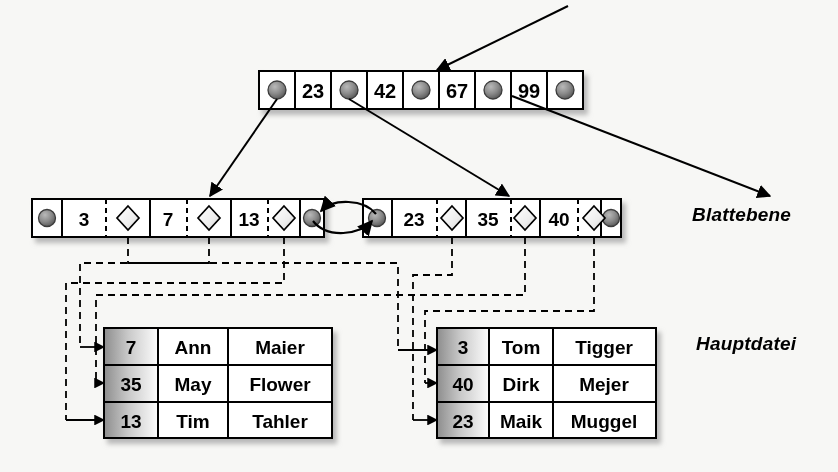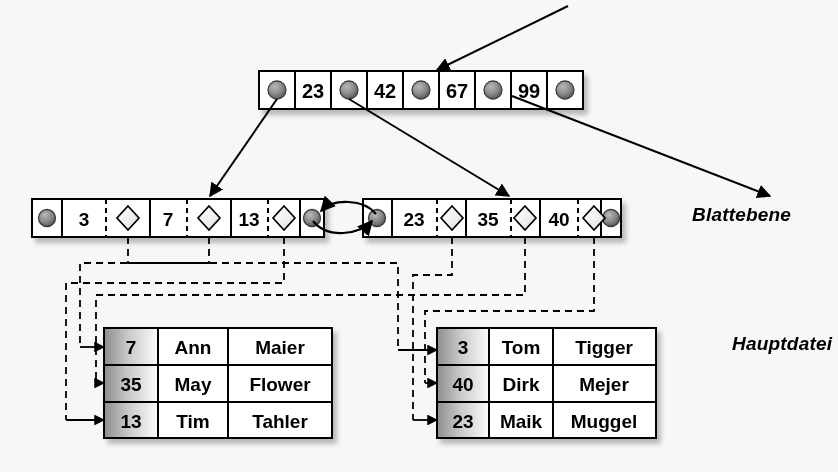--- a/index.html
+++ b/index.html
@@ -34,21 +34,21 @@
     position: absolute;
     font-family: "Liberation Sans", sans-serif;
     font-style: italic;
     font-weight: 600;
     font-size: 19px;
     color: #000;
     white-space: nowrap;
     letter-spacing: 0.2px;
   }
   #label-blattebene { left: 692px; top: 204px; }
-  #label-hauptdatei { left: 732px; top: 333px; }
+  #label-hauptdatei { left: 696px; top: 333px; }
 </style>
 </head>
 <body>
 
 <div id="canvas">
 
   <svg class="svg-layer" viewBox="0 0 838 472" width="838" height="472">
     <defs>
       <radialGradient id="ballGrad" cx="38%" cy="32%" r="72%">
         <stop offset="0%" stop-color="#b9b9b9"></stop>

